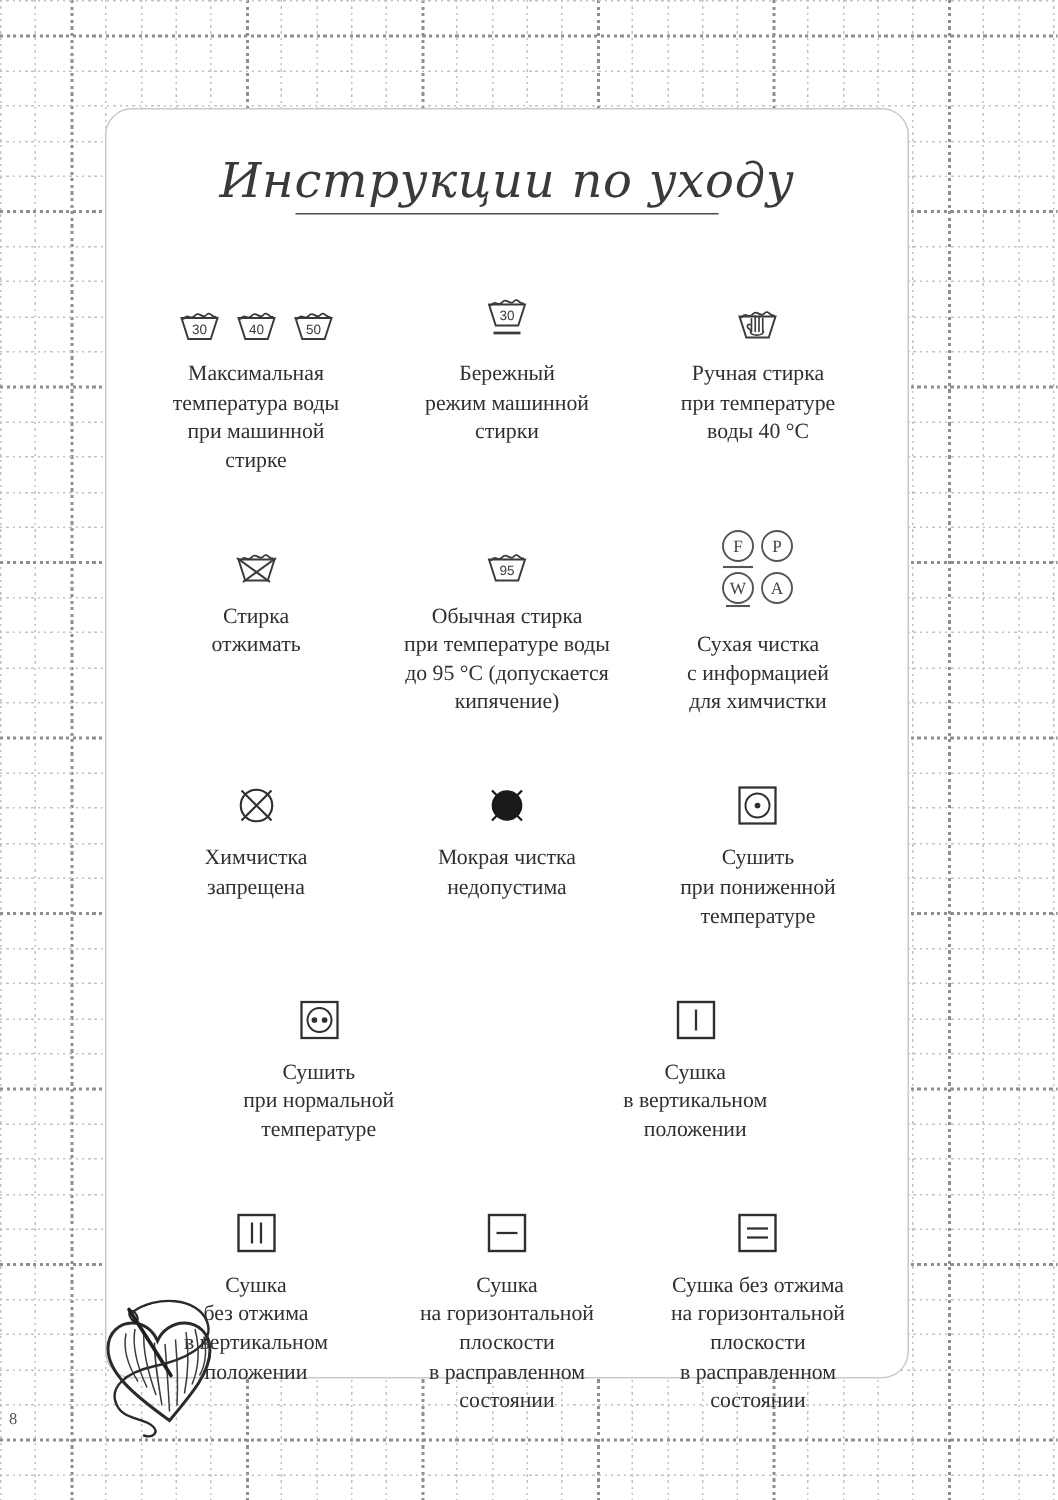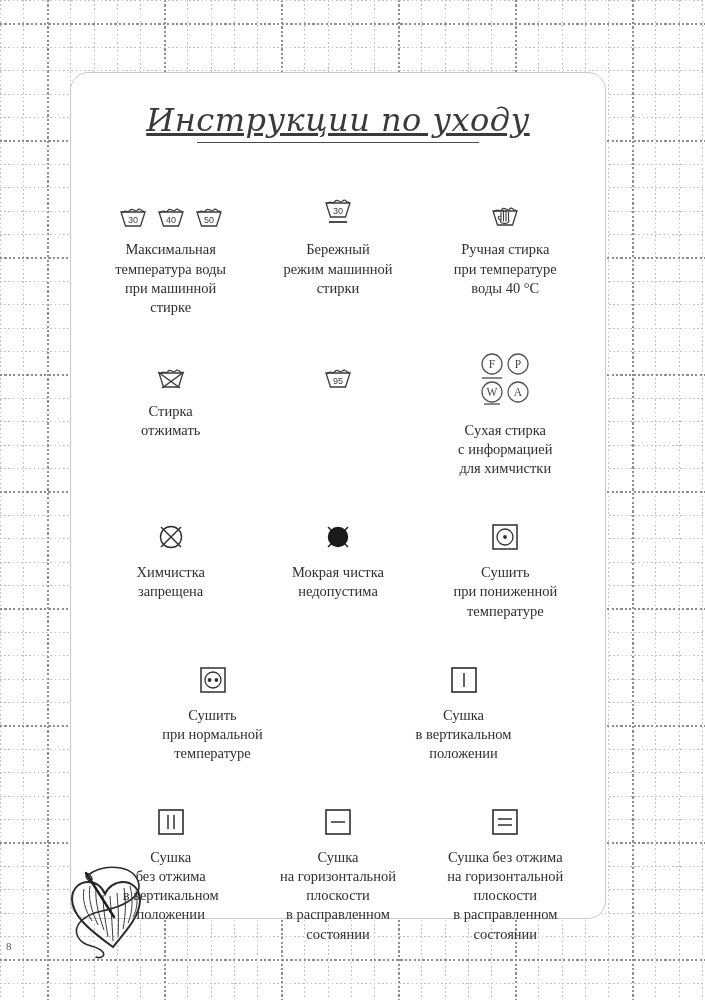--- a/index.html
+++ b/index.html
@@ -78,21 +78,20 @@
     text-align:center;
     margin-top:28px;
     font-family:"DejaVu Serif", serif;
     font-style:italic;
     font-size:32px;
     font-weight:400;
     letter-spacing:0.5px;
     color:#3a3a3a;
     position:relative;
     display:block;
-    text-decoration:underline;
   }
   #title-underline {
     width:282px; height:1.4px; background:#4a4a4a;
     margin:3px auto 0;
   }
 
   
   #rows {
     margin-top:46px;
     padding:0 16px;
@@ -304,38 +303,42 @@
       </div>
 
       <div class="cell">
         <div class="sym">
           <svg width="34" height="26" viewBox="0 0 34 26">
             <path d="M5 8 L29 8 L24.5 22 L9.5 22 Z" fill="none" stroke="#3a3a3a" stroke-width="1.3"></path>
             <path d="M6.5 8.6 C9 4.2, 11.5 10.2, 14 6.4 C16.5 2.8, 19 9.2, 21.5 6 C24 3, 26 8.4, 27.8 7.2" fill="none" stroke="#3a3a3a" stroke-width="1.2" stroke-linecap="round"></path>
             <text x="17" y="18.5" font-family="Liberation Sans, sans-serif" font-size="9" text-anchor="middle" fill="#3a3a3a">95</text>
           </svg>
         </div>
+        <div class="cap">Обычная стирка
+при температуре воды
+до 95 °C (допускается
+кипячение)</div>
       </div>
 
       <div class="cell">
         <div class="sym" style="height:auto;align-items:center;">
           <svg width="56" height="56" viewBox="0 0 56 56">
             <circle cx="15" cy="13" r="10" fill="none" stroke="#555" stroke-width="1.3"></circle>
             <text x="15" y="17" font-family="Liberation Serif, serif" font-size="11.5" text-anchor="middle" fill="#444">F</text>
             <line x1="5" y1="27" x2="25" y2="27" stroke="#555" stroke-width="1.4"></line>
             <circle cx="41" cy="13" r="10" fill="none" stroke="#555" stroke-width="1.3"></circle>
             <text x="41" y="17" font-family="Liberation Serif, serif" font-size="11.5" text-anchor="middle" fill="#444">P</text>
             <circle cx="15" cy="41" r="10" fill="none" stroke="#555" stroke-width="1.3"></circle>
             <text x="15" y="45" font-family="Liberation Serif, serif" font-size="11.5" text-anchor="middle" fill="#444">W</text>
             <line x1="7" y1="53" x2="23" y2="53" stroke="#555" stroke-width="1.4"></line>
             <circle cx="41" cy="41" r="10" fill="none" stroke="#555" stroke-width="1.3"></circle>
             <text x="41" y="45" font-family="Liberation Serif, serif" font-size="11.5" text-anchor="middle" fill="#444">A</text>
           </svg>
         </div>
-        <div class="cap" style="margin-top:14px;">Сухая стирка
+        <div class="cap" style="margin-top:14px;">Сухая чистка
 с информацией
 для химчистки</div>
       </div>
     </div>
 
     <div class="row" style="margin-bottom:34px;">
       <div class="cell">
         <div class="sym">
           <svg width="32" height="30" viewBox="0 0 32 30">
             <circle cx="16" cy="15" r="10.5" fill="none" stroke="#2f2f2f" stroke-width="1.4"></circle>

